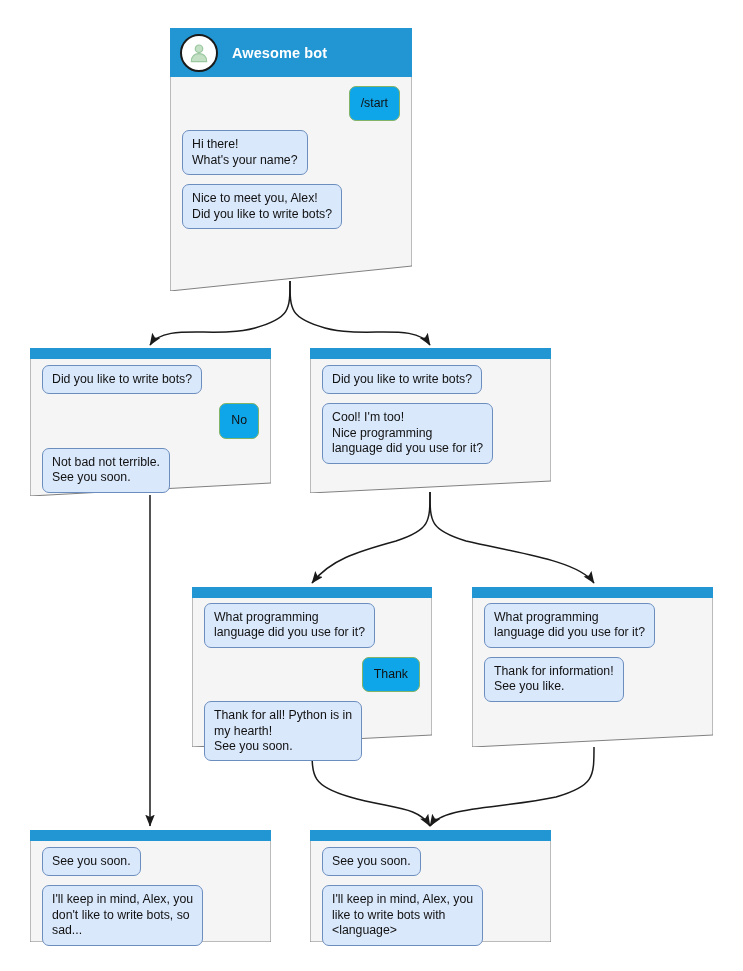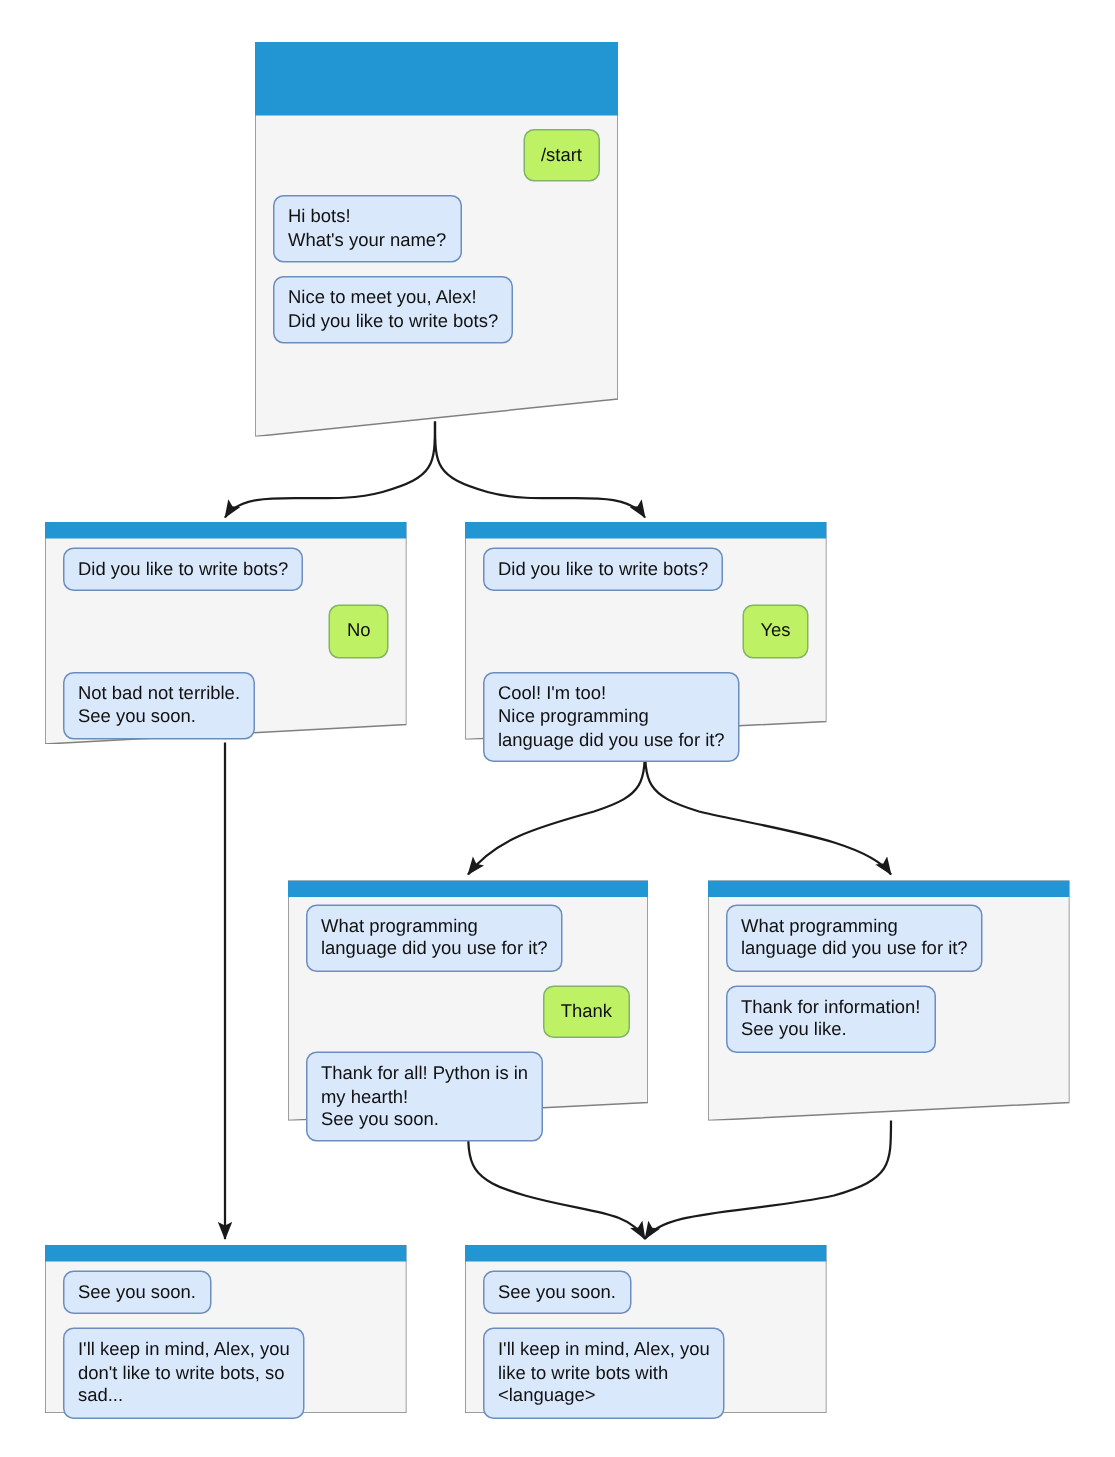--- a/index.html
+++ b/index.html
@@ -117,21 +117,21 @@
     color: #111111;
     white-space: pre-line;
     box-sizing: border-box;
     max-width: 82%;
   }
   .bubble.bot {
     background: #dae8fc;
     border-color: #6c8ebf;
   }
   .bubble.user {
-    background: #bef264;
+    background: #0ea5e9;
     border-color: #82b366;
     padding: 9px 11px;
   }
 </style>
 </head>
 <body>
 
 <div id="canvas">
 
   <svg id="connectors" viewBox="0 0 743 971" width="743" height="971">
@@ -157,26 +157,35 @@
   </svg>
 
   <div class="card" style="left:170px; top:28px; width:242px; height:263px;">
     <svg class="card-shape" viewBox="0 0 242 263" preserveAspectRatio="none">
 
       <path d="M0,0 L242,0 L242,238 L0,263 Z" fill="#f5f5f5" stroke="#808080" stroke-width="1"></path>
 
       <rect x="0" y="0" width="242" height="49" fill="#2196d3"></rect>
     </svg>
     <div class="card-inner">
+      <div class="titlebar">
+        <div class="avatar">
+          <svg width="22" height="22" viewBox="0 0 24 24" aria-hidden="true">
+            <circle cx="12" cy="7.4" r="4.1" fill="#c3e0c4" stroke="#9ac7a0" stroke-width="1.3"></circle>
+            <path d="M3.6,21.5 C3.6,15.4 7.6,12.6 12,12.6 C16.4,12.6 20.4,15.4 20.4,21.5 Z" fill="#c3e0c4" stroke="#9ac7a0" stroke-width="1.3"></path>
+          </svg>
+        </div>
+        <div class="bot-title">Awesome bot</div>
+      </div>
       <div class="chat" style="top:58px;">
         <div class="row right">
           <div class="bubble user">/start</div>
         </div>
         <div class="row left">
-          <div class="bubble bot">Hi bots!
+          <div class="bubble bot">Hi there!
 What's your name?</div>
         </div>
         <div class="row left">
           <div class="bubble bot">Nice to meet you, Alex!
 Did you like to write bots?</div>
         </div>
       </div>
     </div>
   </div>
 
@@ -205,23 +214,20 @@
   <div class="card" style="left:310px; top:348px; width:241px; height:145px;">
     <svg class="card-shape" viewBox="0 0 241 145" preserveAspectRatio="none">
       <path d="M0,0 L241,0 L241,133 L0,145 Z" fill="#f5f5f5" stroke="#808080" stroke-width="1"></path>
       <rect x="0" y="0" width="241" height="11" fill="#2196d3"></rect>
     </svg>
     <div class="card-inner">
       <div class="slimbar"></div>
       <div class="chat" style="top:17px;">
         <div class="row left">
           <div class="bubble bot">Did you like to write bots?</div>
-        </div>
-        <div class="row right">
-          <div class="bubble user">Yes</div>
         </div>
         <div class="row left">
           <div class="bubble bot">Cool! I'm too!
 Nice programming
 language did you use for it?</div>
         </div>
       </div>
     </div>
   </div>
 

